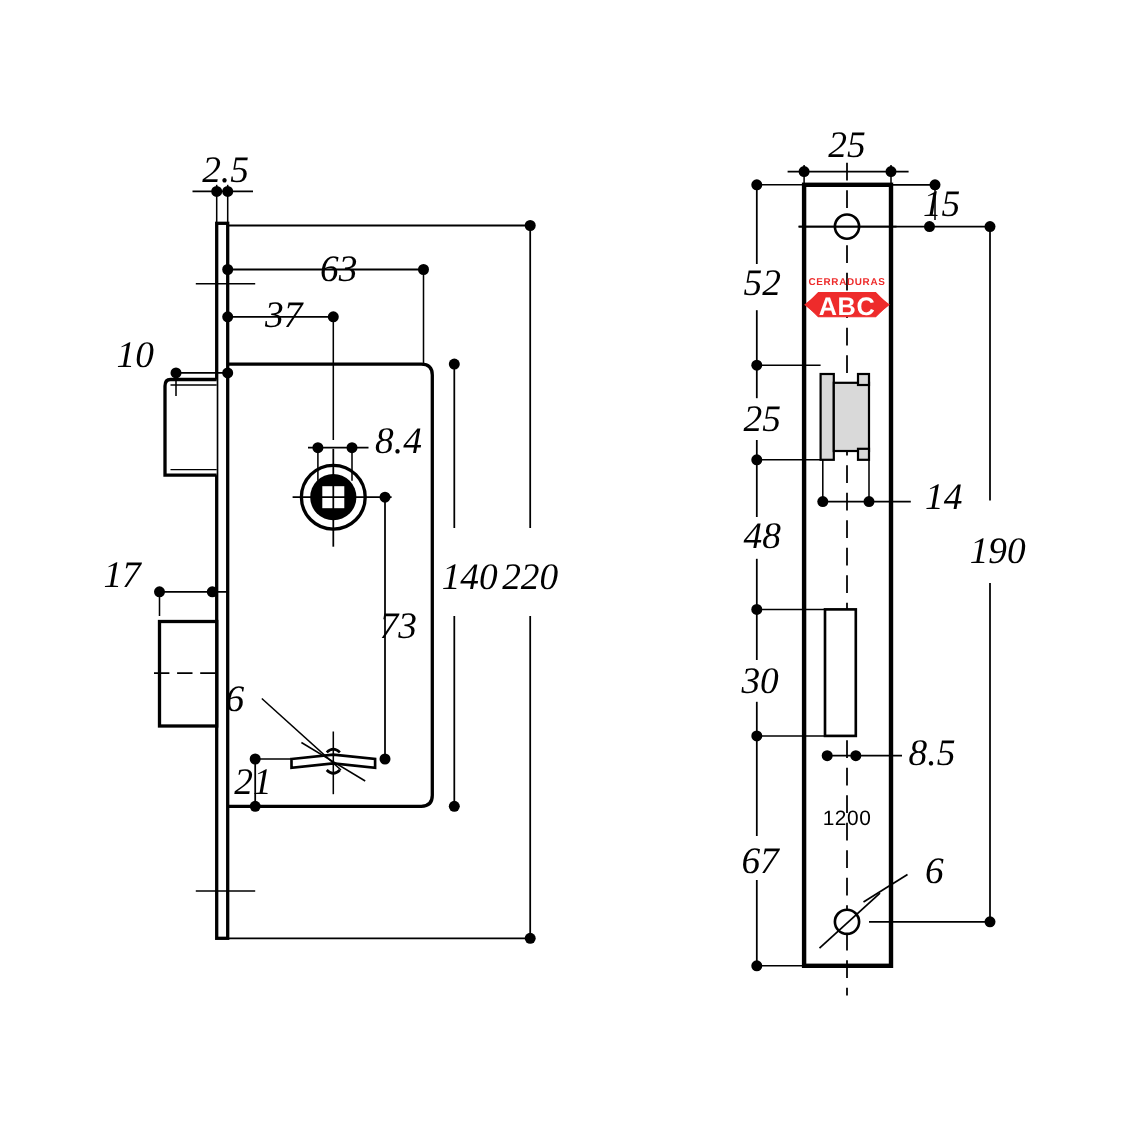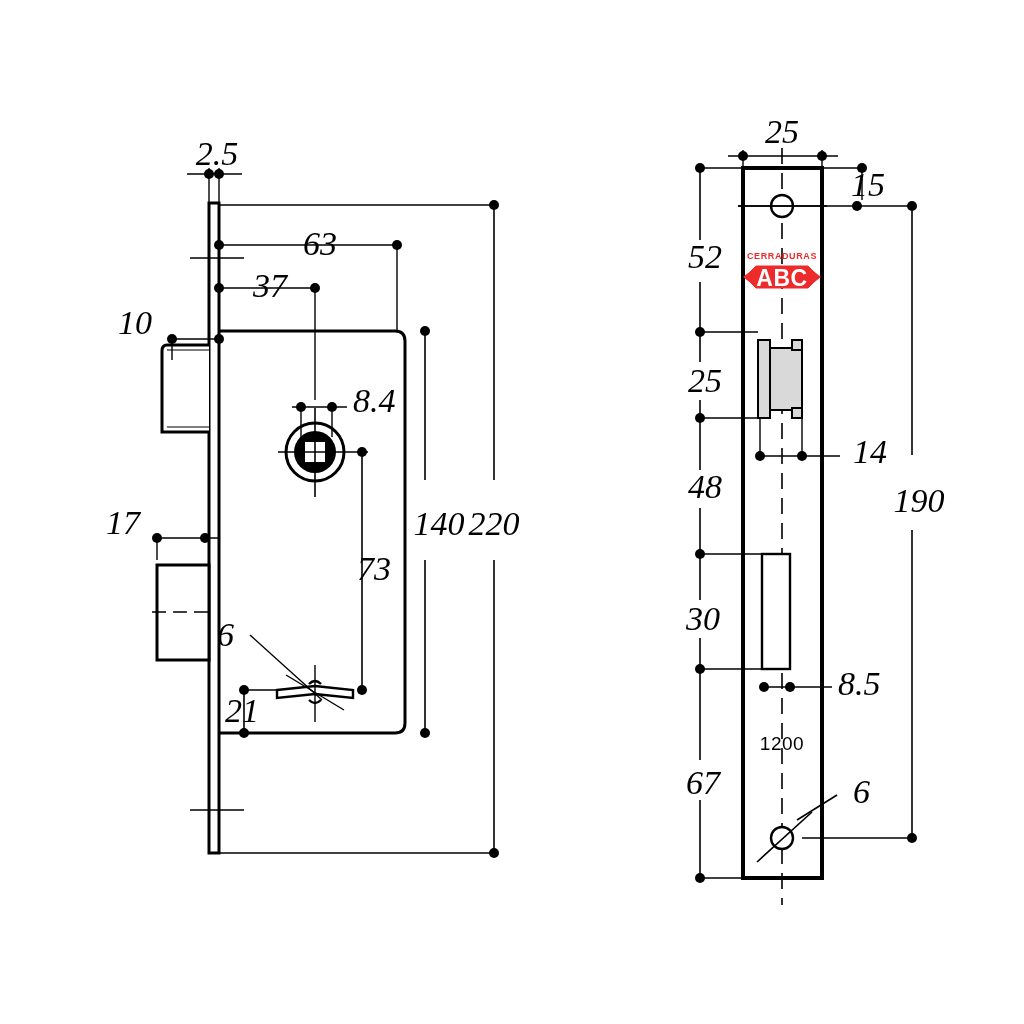--- a/index.html
+++ b/index.html
@@ -1,18 +1,18 @@
 <!DOCTYPE html>
 <html><head>
 <meta charset="utf-8">
 <style>
   html,body{margin:0;padding:0;background:#ffffff;}
   body{width:1024px;height:1024px;overflow:hidden;
        font-family:"Liberation Serif",serif;}
-  #sheet{position:relative;width:936px;height:1024px;background:#fff;margin-left:12px;}
+  #sheet{position:relative;width:936px;height:1024px;background:#fff;}
   svg{display:block;}
   .dimtext{font-family:"Liberation Serif",serif;font-style:italic;
            font-size:34px;fill:#000;}
   .modeltext{font-family:"Liberation Sans",sans-serif;font-style:normal;
              font-size:19px;fill:#000;letter-spacing:0.5px;}
   .logotop{font-family:"Liberation Sans",sans-serif;font-weight:bold;
            font-size:9px;fill:#ee2b2b;letter-spacing:0.6px;}
   .logomain{font-family:"Liberation Sans",sans-serif;font-weight:bold;
             font-size:23px;fill:#ffffff;letter-spacing:0.5px;}
 </style>

